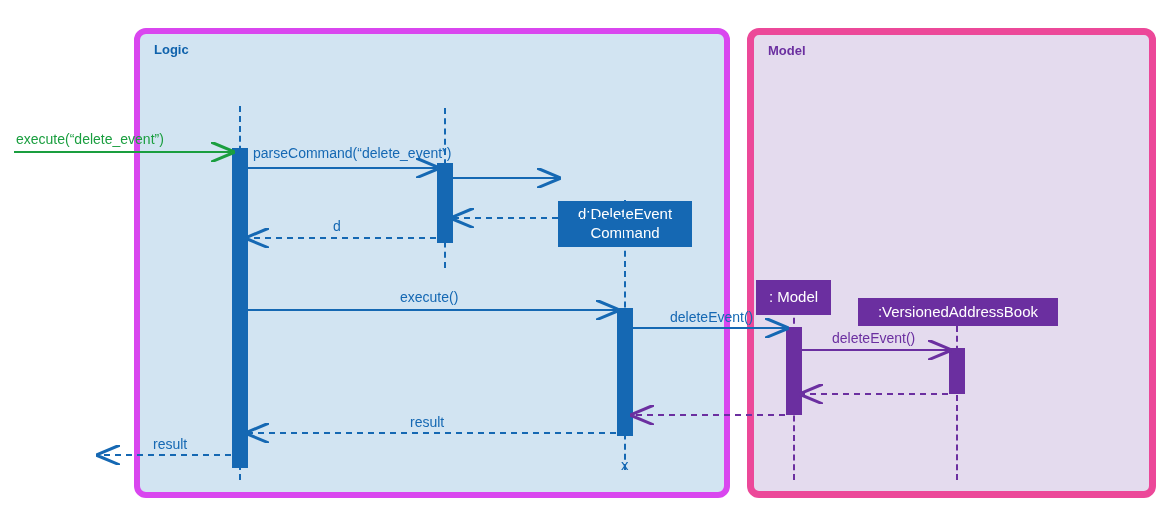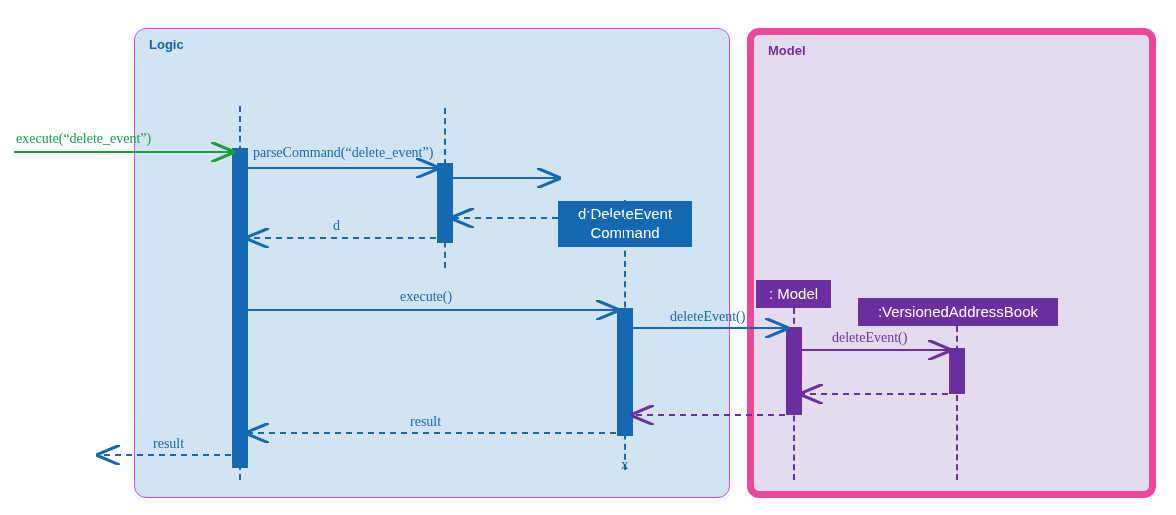--- a/index.html
+++ b/index.html
@@ -17,21 +17,21 @@
     position: absolute;
     border-radius: 12px;
     box-sizing: border-box;
   }
   .region-logic {
     left: 134px;
     top: 28px;
     width: 596px;
     height: 470px;
     background: #d2e4f2;
-    border: 1px solid #d946ef;
+    border: 6px solid #d946ef;
   }
   .region-model {
     left: 747px;
     top: 28px;
     width: 409px;
     height: 470px;
     background: #e4dbee;
     border: 7px solid #ec4899;
   }
   .region-label {
@@ -70,21 +70,20 @@
     position: absolute;
   }
   .act-blue { background: #1568b3; }
   .act-purple { background: #6b2fa0; }
 
   .msg-label {
     position: absolute;
     font-size: 14px;
     text-align: left;
     white-space: nowrap;
-    font-family: Liberation Serif, serif;
   }
   .msg-blue { color: #1568b3; }
   .msg-purple { color: #6b2fa0; }
   .msg-green { color: #1a9e3f; }
 
   svg { position: absolute; overflow: visible; }
 </style>
 </head>
 <body>
 
@@ -94,21 +93,21 @@
     <div class="region-label logic-label">Logic</div>
   </div>
   <div class="region region-model">
     <div class="region-label model-label">Model</div>
   </div>
 
   <div class="obj-box obj-blue" style="left:558px; top:154px; width:134px; height:46px; white-space:pre-line;margin-top:47px;">
     <span>d:DeleteEvent
 Command</span>
   </div>
-  <div class="obj-box obj-purple" style="left:756px; top:280px; width:75px; height:28px;">
+  <div class="obj-box obj-purple" style="left:756px; top:280px; width:75px; height:35px;">
     <span>: Model</span>
   </div>
   <div class="obj-box obj-purple" style="left:858px; top:298px; width:200px; height:28px;">
     <span>:VersionedAddressBook</span>
   </div>
 
   <div class="lifeline lifeline-blue" style="left:239px; top:106px; height:374px;"></div>
   <div class="lifeline lifeline-blue" style="left:444px; top:108px; height:160px;"></div>
   <div class="lifeline lifeline-blue" style="left:624px; top:200px; height:270px;"></div>
   <div class="lifeline lifeline-purple" style="left:793px; top:308px; height:172px;"></div>

